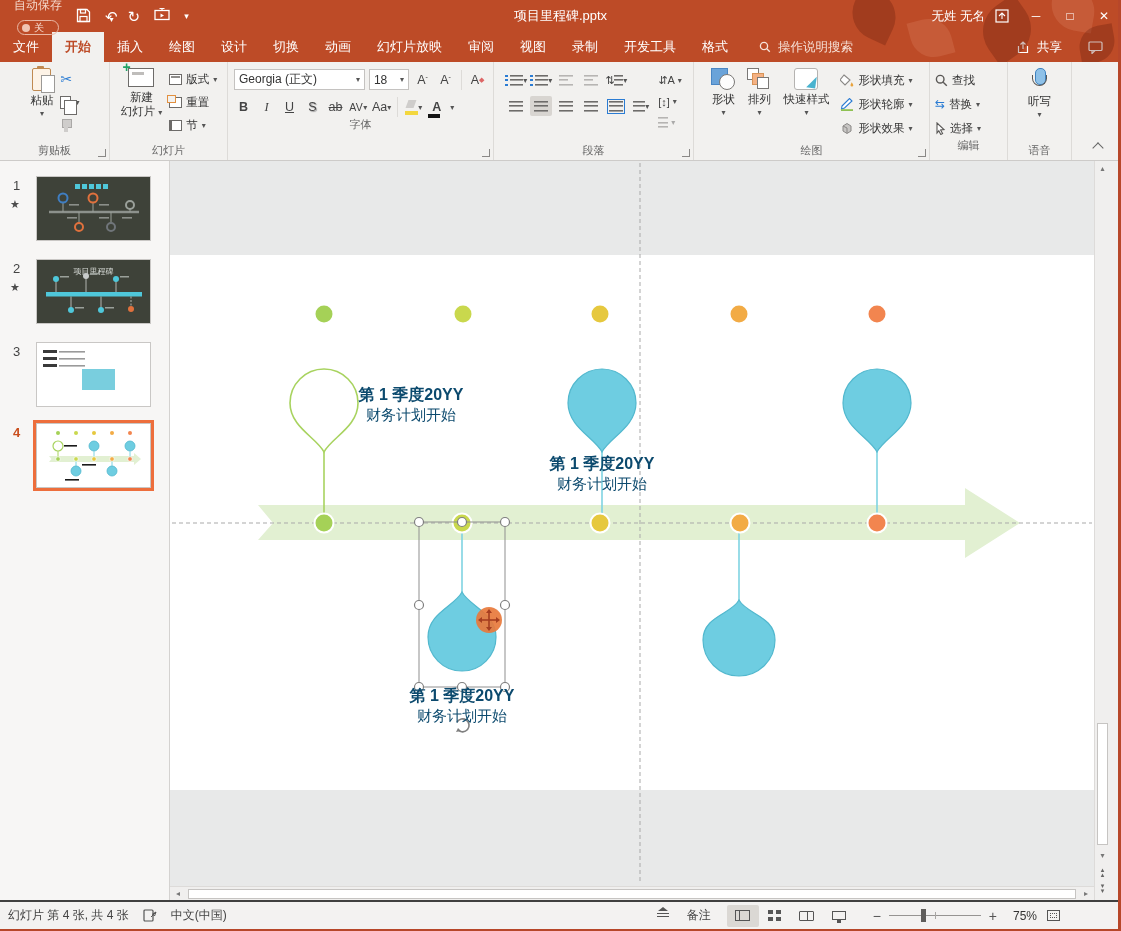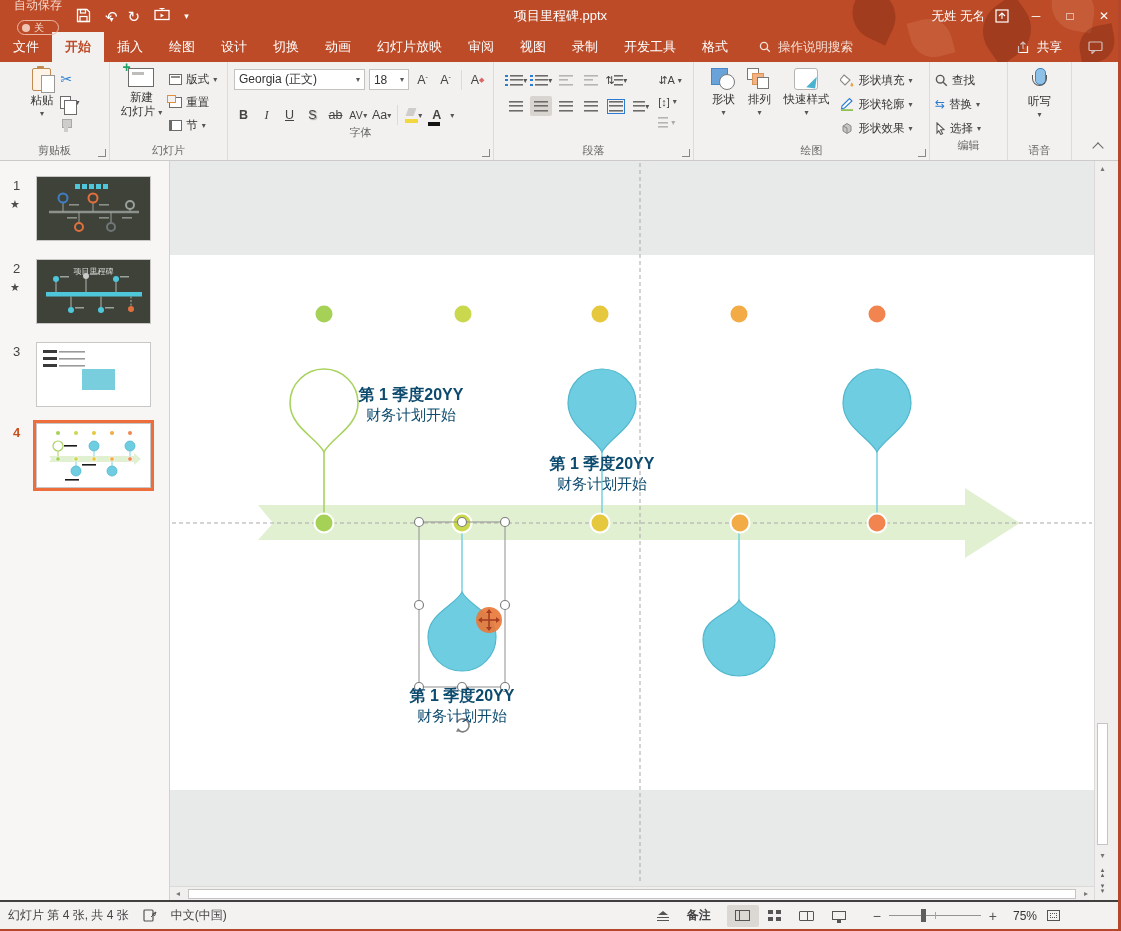--- a/index.html
+++ b/index.html
@@ -60,21 +60,21 @@
   
   .ic-newslide{width:26px;height:19px;border:1.4px solid #6d6b69;background:#fff;position:relative;margin-bottom:3px;}
   .ic-newslide:before{content:"+";position:absolute;left:-7px;top:-9px;color:#21a366;font-size:14px;font-weight:bold;}
   .ic-newslide:after{content:"";position:absolute;left:3px;top:3px;width:12px;height:3px;background:#bfbdbb;}
   .ic-layout{width:13px;height:11px;border:1.2px solid #6d6b69;background:#fff;position:relative;}
   .ic-layout:before{content:"";position:absolute;left:1px;top:1px;width:9px;height:2px;background:#8f8d8b;}
   .ic-reset{width:13px;height:11px;border:1.2px solid #6d6b69;background:#fff;position:relative;}
   .ic-reset:before{content:"";position:absolute;left:-3px;top:-3px;width:7px;height:6px;background:#f2f1ef;border:1.2px solid #e2903f;}
   .ic-section{width:13px;height:11px;border:1.2px solid #6d6b69;border-left:3px solid #6d6b69;background:#fff;}
   
-  .fontrows{display:flex;flex-direction:column;gap:15px;padding-top:4px;width:100%;}
+  .fontrows{display:flex;flex-direction:column;gap:7px;padding-top:4px;width:100%;}
   .frow{display:flex;align-items:center;gap:4px;padding:0 4px;}
   .combo{height:21px;border:1px solid #c4c2c0;background:#fff;display:flex;align-items:center;
          font-size:12px;color:#333;padding:0 4px;justify-content:space-between;}
   .fbtn{min-width:19px;height:20px;display:flex;align-items:center;justify-content:center;
         font-size:12.5px;color:#444;position:relative;}
   .sep{width:1px;height:20px;background:#dddbd8;margin:0 2px;}
   .u-bar{text-decoration:underline;}
   .hl-pen{width:13px;height:10px;position:relative;}
   .hl-pen:before{content:"";position:absolute;left:2px;top:-2px;width:8px;height:8px;background:#cfcdcb;transform:skewX(-20deg);}
   .hl-pen:after{content:"";position:absolute;left:0;bottom:-3px;width:13px;height:4px;background:#f3d73e;}
@@ -147,21 +147,21 @@
   .vscroll{position:absolute;left:1094px;top:161px;width:16px;height:739px;background:#f0efee;
            border-left:1px solid #dddbd9;z-index:12;}
   .varrow{position:absolute;left:0;width:100%;text-align:center;font-size:8px;color:#777;}
   .vthumb{position:absolute;left:2px;width:11px;background:#fff;border:1px solid #c6c4c2;}
   .vdbl{position:absolute;left:0;width:100%;text-align:center;font-size:7px;line-height:5px;color:#666;}
   
   .statusbar{position:absolute;left:0;top:900px;width:1118px;height:29px;background:#f3f2f1;
              border-top:2px solid #404040;display:flex;align-items:center;font-size:12px;color:#444;z-index:15;}
   .sb-left{display:flex;align-items:center;gap:14px;padding-left:8px;}
   .sb-right{margin-left:auto;display:flex;align-items:center;padding-right:58px;gap:0;}
-  .noteschip{display:flex;align-items:center;gap:18px;margin-right:16px;font-weight:bold;}
+  .noteschip{display:flex;gap:18px;margin-right:16px;}
   .ic-notes{width:12px;height:10px;position:relative;}
   .ic-notes:before{content:"";position:absolute;left:0;top:0;width:0;height:0;border-left:5px solid transparent;border-right:5px solid transparent;border-bottom:4px solid #555;margin-left:1px;}
   .ic-notes:after{content:"";position:absolute;left:0;bottom:0;width:12px;height:4px;
      background:linear-gradient(#555,#555) 0 0/12px 1.4px no-repeat,linear-gradient(#555,#555) 0 3px/12px 1.4px no-repeat;}
   .vicon{width:32px;height:22px;display:flex;align-items:center;justify-content:center;border-radius:2px;}
   .vicon.active{background:#dbd8d4;}
   .iv-normal{width:15px;height:11px;border:1.2px solid #555;position:relative;}
   .iv-normal:before{content:"";position:absolute;left:3px;top:0;height:100%;width:1.2px;background:#555;}
   .iv-sorter{width:13px;height:11px;
      background:linear-gradient(#555,#555) 0 0/5px 4px no-repeat,linear-gradient(#555,#555) 8px 0/5px 4px no-repeat,

